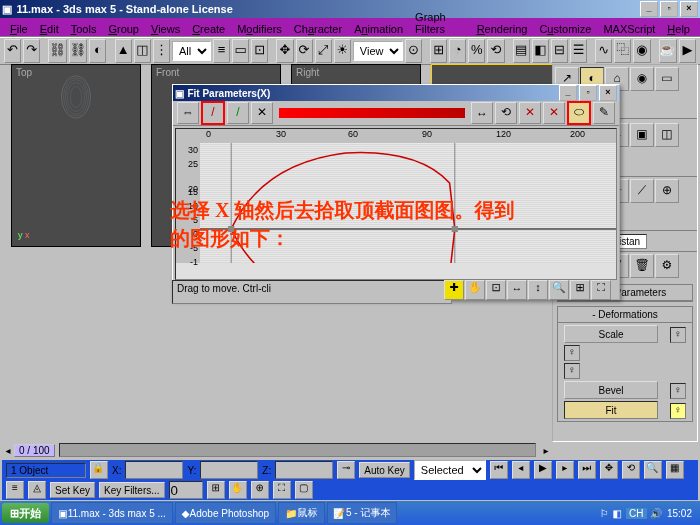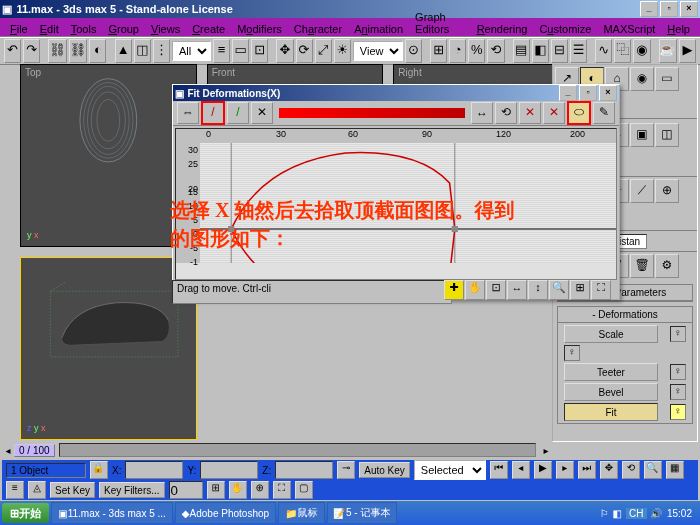--- a/index.html
+++ b/index.html
@@ -6,34 +6,34 @@
 .titlebar{height:18px;background:linear-gradient(to right,#0a246a,#a6caf0);color:#fff;display:flex;align-items:center;padding:0 2px;font-weight:bold}
 .winbtns{margin-left:auto;display:flex;gap:2px}
 .winbtn{width:16px;height:14px;background:#c0c0c0;border:1px outset #fff;font-size:9px;text-align:center;line-height:12px;color:#000;cursor:pointer}
 .menubar{height:18px;background:#a21caf;display:flex;align-items:flex-end;padding:0 4px;gap:0;border-bottom:1px solid #808080}
 .menuitm{padding:1px 6px;cursor:pointer}
 .menuitm .u{text-decoration:underline}
 .toolbar{height:26px;background:#c0c0c0;border-top:1px solid #fff;border-bottom:1px solid #808080;display:flex;align-items:center;padding:0 4px;gap:2px}
 .tbbtn{width:22px;height:22px;border:1px outset #e0e0e0;background:#c0c0c0;font-size:13px;text-align:center;line-height:20px;cursor:pointer}
 .tbsep{width:6px}
 .dd{height:20px;border:1px inset #fff;background:#fff;padding:0 2px;font-size:11px}
-.vparea{position:absolute;left:20px;top:64px;width:550px;height:376px;display:grid;grid-template-columns:1fr 1fr 1fr;grid-template-rows:1fr 1fr;gap:10px}
+.vparea{position:absolute;left:11px;top:64px;width:550px;height:376px;display:grid;grid-template-columns:1fr 1fr 1fr 1fr;grid-template-rows:1fr 1fr;gap:10px}
 .vp{background:#4a4a4a;border:1px solid #000;position:relative;overflow:hidden}
 .vp.act{border:1px solid #ffcf00}
 .vplabel{position:absolute;top:2px;left:4px;color:#aaa;font-size:10px}
 .axis{position:absolute;bottom:6px;left:6px;font-size:9px}
 .cmdpanel{position:absolute;right:2px;top:64px;width:144px;height:376px;background:#c0c0c0;border:1px inset #fff}
 .cprow{display:flex;padding:2px;gap:1px;flex-wrap:wrap}
 .cpicon{width:22px;height:22px;border:1px outset #e0e0e0;background:#c0c0c0;font-size:12px;text-align:center;line-height:20px;cursor:pointer}
 .cpicon.a{border:1px inset #808080;background:#e8d898}
 .roll{margin:4px;border:1px solid #808080;background:#c0c0c0}
 .rollh{background:#808080;color:#fff;font-size:10px;padding:2px 4px;text-align:center;font-weight:normal;color:#000;background:#c0c0c0;border-bottom:1px solid #808080}
 .rollh::before{content:"- "}
 .rollh.p::before{content:"+ "}
-.defbtn{display:flex;align-items:center;margin:2px 6px;gap:12px}
+.defbtn{display:flex;align-items:flex-end;margin:2px 6px;gap:12px}
 .defbtn button{flex:1;height:18px;border:1px outset #e0e0e0;background:#c0c0c0;font-size:10px;cursor:pointer}
 .bulb{width:14px;height:14px;border:1px inset #808080;font-size:10px;text-align:center;line-height:12px}
 .floatwin{position:absolute;left:172px;top:84px;width:446px;height:214px;background:#c0c0c0;border:1px outset #fff;box-shadow:2px 2px 4px rgba(0,0,0,.4);z-index:10}
 .fwtitle{height:16px;background:linear-gradient(to right,#0a246a,#a6caf0);color:#fff;font-weight:bold;font-size:10px;display:flex;align-items:center;padding:0 2px}
 .fwtb{height:24px;display:flex;align-items:center;padding:0 4px;gap:2px;border-bottom:1px solid #808080}
 .fwtbbtn{width:20px;height:20px;border:1px outset #e0e0e0;background:#c0c0c0;font-size:12px;text-align:center;line-height:18px;cursor:pointer}
 .fwtbbtn.hl{border:2px solid red}
 .fwtbbtn.hl2{border:2px solid red;background:#e8d898}
 .redbar{height:10px;flex:1;background:linear-gradient(to right,#ff0000,#bb0000);margin:0 4px}
 .graph{position:relative;height:150px;margin:2px;background:#e0e0e0;border:1px inset #808080;overflow:hidden}
@@ -77,21 +77,21 @@
 <div class="menubar">
   <span class="menuitm"><span class="u">F</span>ile</span>
   <span class="menuitm"><span class="u">E</span>dit</span>
   <span class="menuitm"><span class="u">T</span>ools</span>
   <span class="menuitm"><span class="u">G</span>roup</span>
   <span class="menuitm"><span class="u">V</span>iews</span>
   <span class="menuitm"><span class="u">C</span>reate</span>
   <span class="menuitm">M<span class="u">o</span>difiers</span>
   <span class="menuitm">Ch<span class="u">a</span>racter</span>
   <span class="menuitm">A<span class="u">n</span>imation</span>
-  <span class="menuitm">Graph Editors</span>
+  <span class="menuitm">Graph Filters</span>
   <span class="menuitm"><span class="u">R</span>endering</span>
   <span class="menuitm">C<span class="u">u</span>stomize</span>
   <span class="menuitm">MAXScript</span>
   <span class="menuitm"><span class="u">H</span>elp</span>
 </div>
 
 <div class="toolbar">
   <div class="tbbtn">↶</div>
   <div class="tbbtn">↷</div>
   <div class="tbsep"></div>
@@ -164,21 +164,21 @@
       <line x1="25" y1="30" x2="45" y2="18" stroke="#5a9a5a" stroke-width="0.7" stroke-dasharray="2 2"></line>
       <line x1="190" y1="30" x2="198" y2="22" stroke="#5a9a5a" stroke-width="0.7" stroke-dasharray="2 2"></line>
     </svg>
     <div class="axis"><span style="color:#66f">z</span> <span style="color:#6f6">y</span> <span style="color:#f66">x</span></div>
   </div>
 </div>
 
 <div class="floatwin">
   <div class="fwtitle">
     <span>▣</span>
-    <span style="margin-left:3px">Fit Deformations(X)</span>
+    <span style="margin-left:3px">Fit Parameters(X)</span>
     <div class="winbtns">
       <div class="winbtn">_</div>
       <div class="winbtn">▫</div>
       <div class="winbtn">×</div>
     </div>
   </div>
   <div class="fwtb">
     <div class="fwtbbtn">⇔</div>
     <div class="fwtbbtn hl" style="color:#b00">/</div>
     <div class="fwtbbtn" style="color:#080">/</div>
@@ -281,21 +281,20 @@
   <div class="roll">
     <div class="rollh">Deformations</div>
     <div class="defbtn">
         <button>Scale</button>
         <div class="bulb">♀</div>
       </div>
     <div class="defbtn">
         <div class="bulb">♀</div>
       </div>
     <div class="defbtn">
-        <button>Teeter</button>
         <div class="bulb">♀</div>
       </div>
     <div class="defbtn">
         <button>Bevel</button>
         <div class="bulb">♀</div>
       </div>
     <div class="defbtn">
         <button style="border:1px inset #808080;background:#e8d898">Fit</button>
         <div class="bulb" style="background:#ffff88">♀</div>
       </div>

